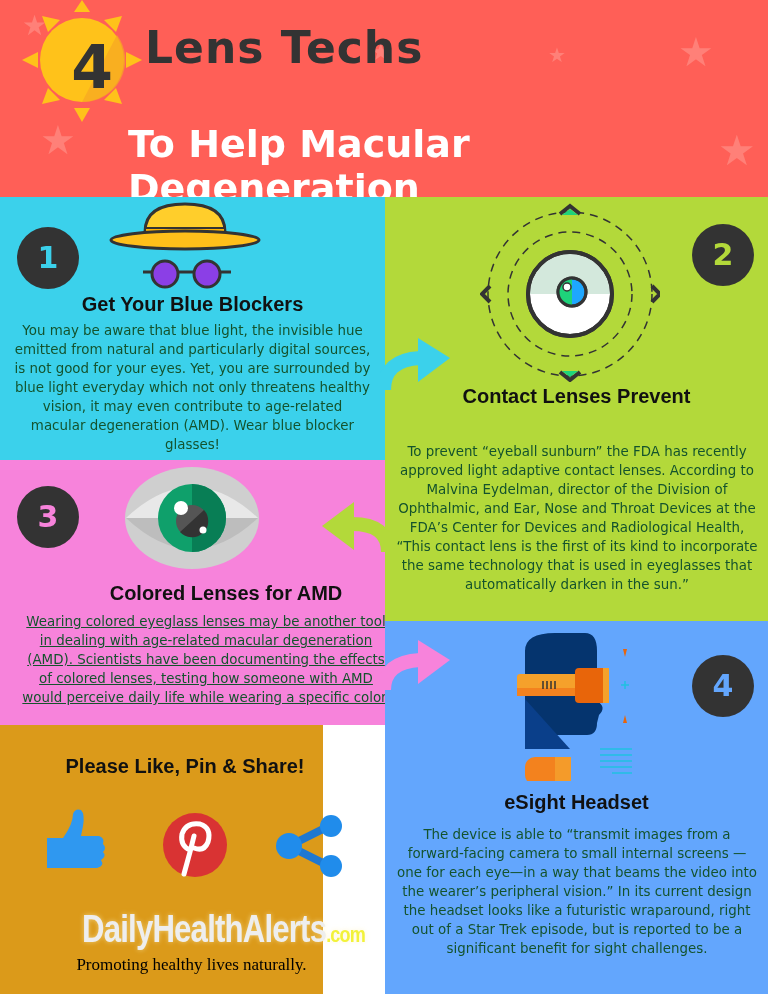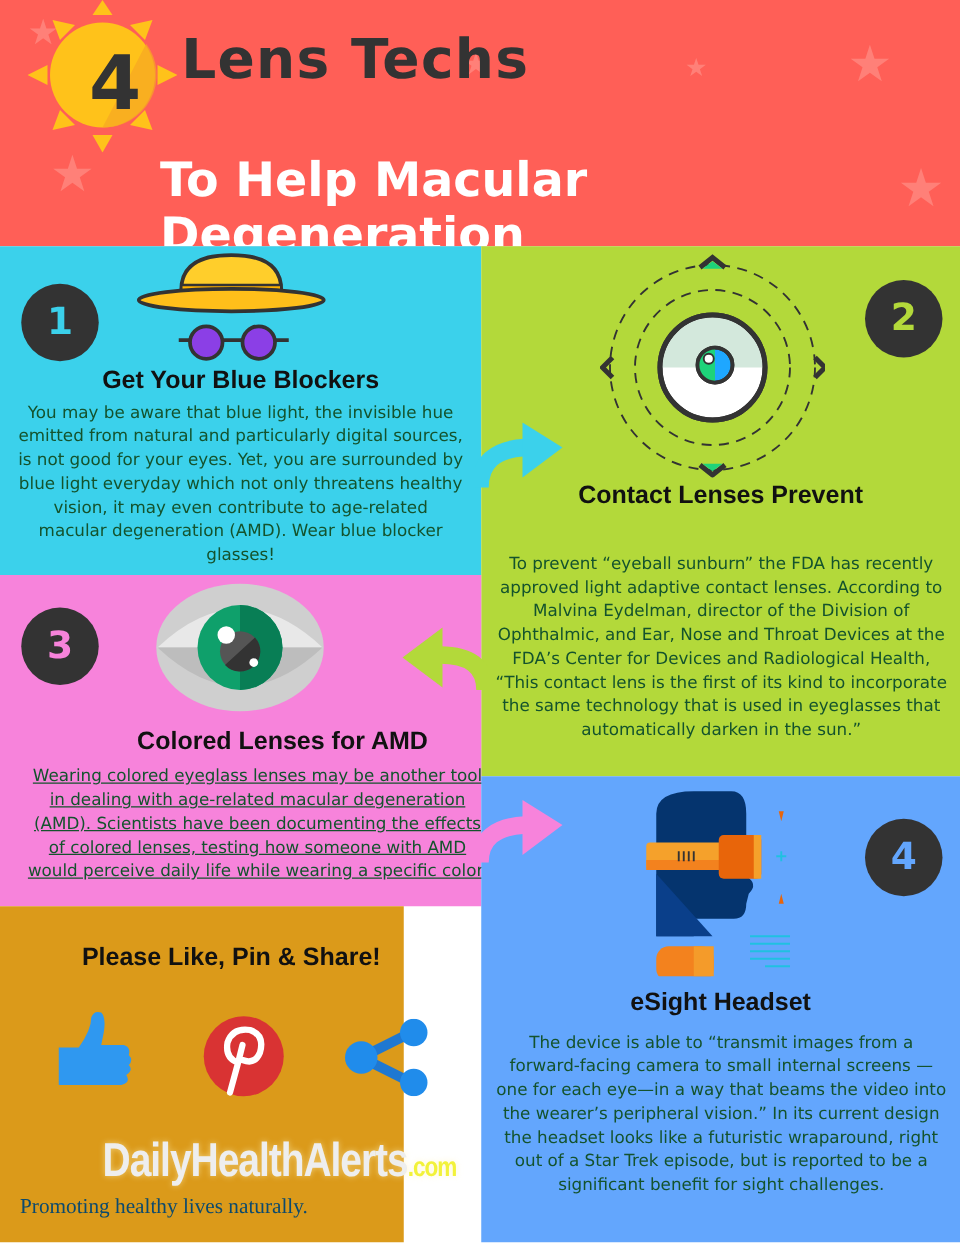--- a/index.html
+++ b/index.html
@@ -21,21 +21,21 @@
   .sec4 { left:385px; top:621px; width:383px; height:373px; background:#63A6FD; }
   .sec5 { left:0; top:725px; width:323px; height:269px; background:#DB9A1A; }
 
   .badge { position:absolute; width:62px; height:62px; border-radius:50%; background:#333; font-family:"DejaVu Sans", sans-serif; font-weight:bold; font-size:30px; text-align:center; line-height:62px; }
   .heading { position:absolute; font-family:"Liberation Sans", sans-serif; font-weight:bold; font-size:20px; color:#111; text-align:center; }
   .body-text { position:absolute; font-family:"DejaVu Sans", sans-serif; font-size:13.4px; line-height:19px; color:#14532d; text-align:center; }
 
   .logo { position:absolute; left:0; width:383px; text-align:center;margin-left:32px; }
   .logo-main { font-family:"Liberation Sans", sans-serif; font-weight:bold; font-size:38px; color:#EEE; letter-spacing:-1px; transform:scaleX(0.82); display:inline-block; text-shadow:0 0 6px rgba(255,240,180,0.6); }
   .logo-com { color:#F2F23A; font-size:22px; }
-  .tagline { position:absolute; left:16px; width:383px; font-family:"Liberation Serif", serif; font-size:17px; color:#0c4a6e; }
+  .tagline { position:absolute; left:0; width:383px; text-align:center; font-family:"Liberation Serif", serif; font-size:17px; color:#000000; }
 </style>
 </head>
 <body>
 
 <div class="page">
 
   <div class="abs header">
     <span class="star" style="left:22px;top:12px;font-size:28px;">★</span>
     <span class="star" style="left:40px;top:120px;font-size:40px;">★</span>
     <span class="star" style="left:370px;top:40px;font-size:24px;">★</span>

